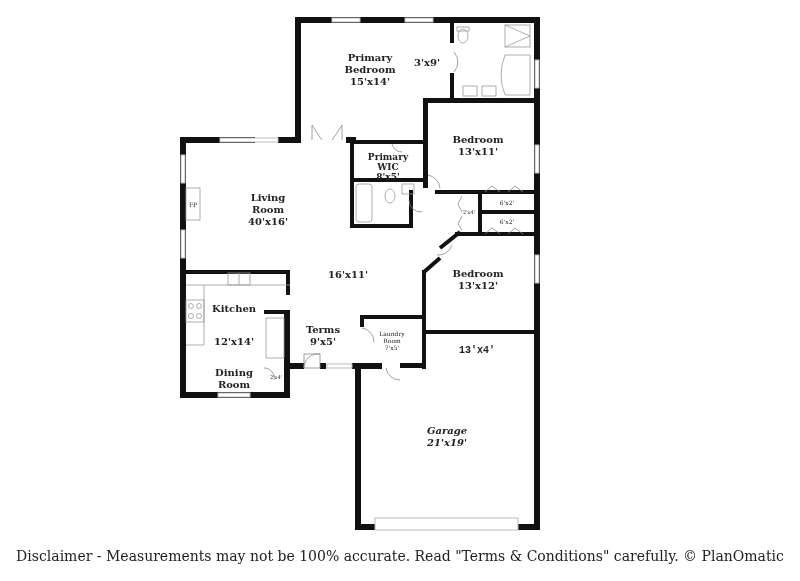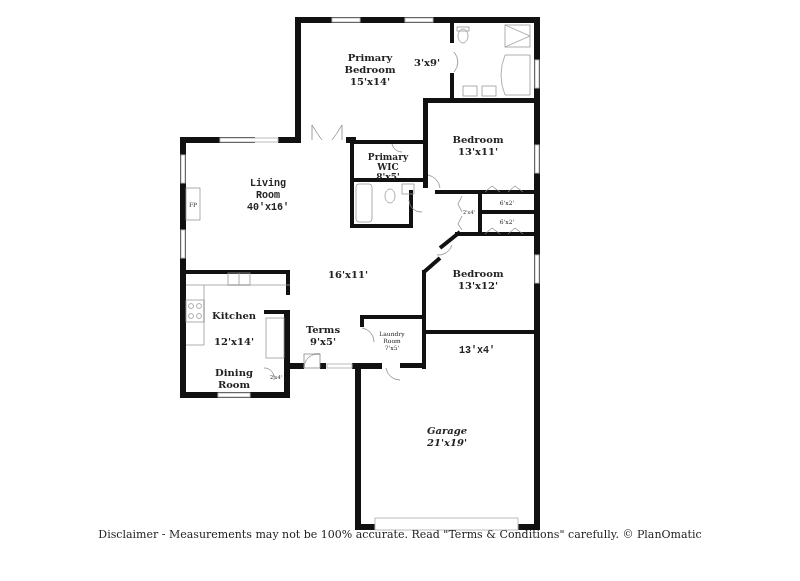--- a/index.html
+++ b/index.html
@@ -1,21 +1,21 @@
 <!DOCTYPE html>
 <html><head>
 <meta charset="utf-8">
 <style>
   html, body { margin:0; padding:0; background:#ffffff; }
   body { width:800px; height:581px; position:relative; overflow:hidden; font-family:"DejaVu Serif", serif; }
   svg { position:absolute; left:0; top:0; }
   .lbl { position:absolute; text-align:center; font-family:"DejaVu Serif", serif; font-weight:bold; color:#222; line-height:12px; font-size:10px; transform:translateX(-50%); white-space:nowrap; }
   .lbl.small { font-size:6px; line-height:7px; font-weight:normal; }
   .lbl.tiny { font-size:5px; line-height:6px; font-weight:normal; }
-  .disclaimer { position:absolute; left:0; width:800px; top:528px; text-align:center; font-family:"DejaVu Serif", serif; font-size:11px; color:#222; }
+  .disclaimer { position:absolute; left:0; width:800px; top:548px; text-align:center; font-family:"DejaVu Serif", serif; font-size:14px; color:#222; }
 </style>
 </head>
 <body>
 
 <svg width="800" height="581" viewBox="0 0 800 581">
   <g fill="#111">
 
     <rect x="295" y="17" width="245" height="6"></rect>
 
     <rect x="295" y="17" width="6" height="125"></rect>
@@ -179,36 +179,36 @@
 </div>
 <div class="lbl small" style="left:507px; top:199px;">
   <div>6'x2'</div>
 </div>
 <div class="lbl small" style="left:507px; top:218px;">
   <div>6'x2'</div>
 </div>
 <div class="lbl tiny" style="left:469px; top:209px;">
   <div>2'x4'</div>
 </div>
-<div class="lbl" style="left:268px; top:178px;font-family:Liberation Mono, monospace;">
+<div class="lbl" style="left:268px; top:192px;">
   <div>Living</div>
   <div>Room</div>
   <div>40'x16'</div>
 </div>
 <div class="lbl small" style="left:193px; top:201px;">
   <div>FP</div>
 </div>
 <div class="lbl" style="left:348px; top:269px;">
   <div>16'x11'</div>
 </div>
 <div class="lbl" style="left:478px; top:268px;">
   <div>Bedroom</div>
   <div>13'x12'</div>
 </div>
-<div class="lbl" style="left:234px; top:310px;">
+<div class="lbl" style="left:234px; top:303px;">
   <div>Kitchen</div>
 </div>
 <div class="lbl" style="left:234px; top:336px;">
   <div>12'x14'</div>
 </div>
 <div class="lbl" style="left:234px; top:367px;">
   <div>Dining</div>
   <div>Room</div>
 </div>
 <div class="lbl tiny" style="left:276px; top:374px;">

